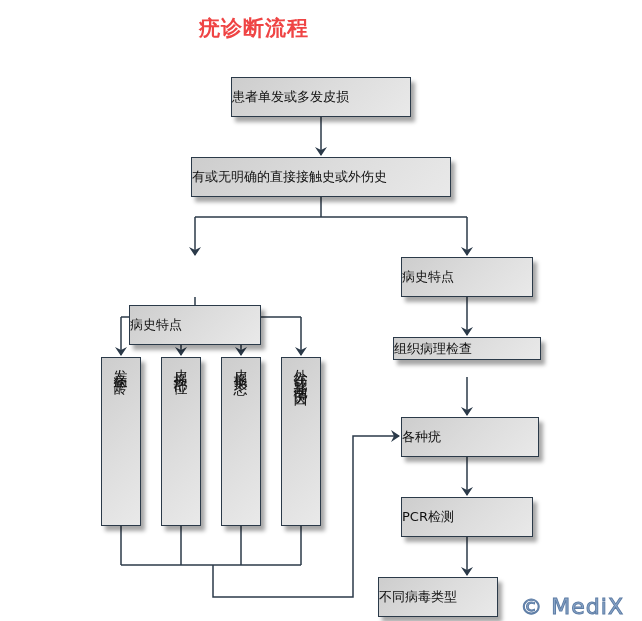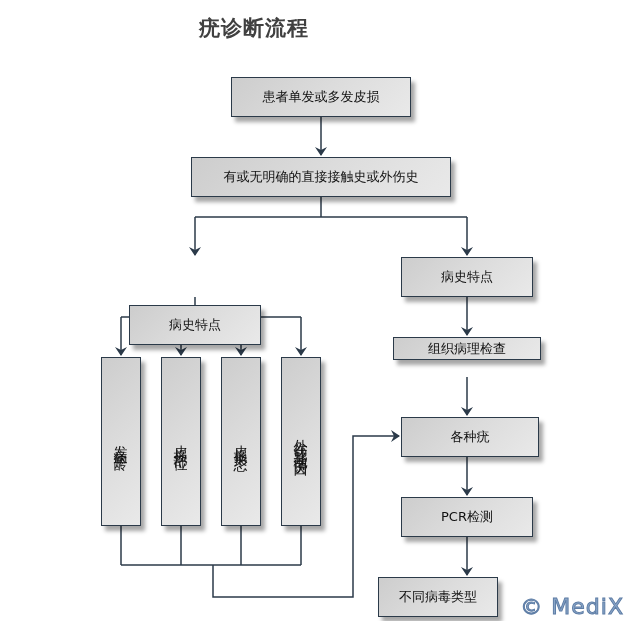--- a/index.html
+++ b/index.html
@@ -1,23 +1,23 @@
 <!DOCTYPE html>
 <html><head>
 <meta charset="utf-8">
 <style>
   html, body { margin:0; padding:0; background:#ffffff; }
   body { width:642px; height:621px; position:relative; overflow:hidden;
          font-family: "DejaVu Sans", "Liberation Sans", sans-serif; }
   .title { position:absolute; left:0; width:508px; top:14px; text-align:center;
-           font-size:21px; font-weight:bold; color:#404040; letter-spacing:1px; }
+           font-size:21px; font-weight:bold; color:#ef4444; letter-spacing:1px; }
   .box { position:absolute; box-sizing:border-box; border:1.5px solid #2b3a49;
          background:linear-gradient(135deg, #cdcdcd 0%, #dcdcdc 50%, #e9e9e9 100%);
          box-shadow: 4px 5px 4px rgba(0,0,0,0.35);
-         display:flex; align-items:center; justify-content:center;
+         display:flex; align-items:center; justify-content:flex-start;
          font-size:13px; color:#111; }
   .vbox { writing-mode: vertical-rl; text-orientation: upright; letter-spacing:4px; font-size:14px; }
   svg.conn { position:absolute; left:0; top:0; }
   .watermark { position:absolute; right:18px; bottom:2px; font-size:22px; font-weight:normal;
                color:#8aa6c9; -webkit-text-stroke:1px #5f7ea6; letter-spacing:1px;
                font-family:"DejaVu Sans", sans-serif; }
 </style>
 </head>
 <body>
 

